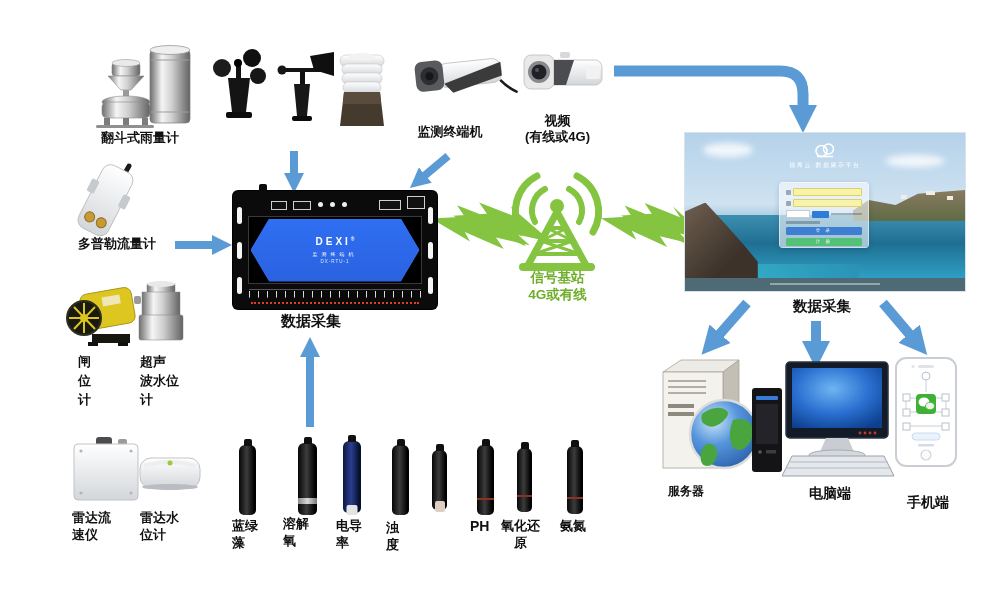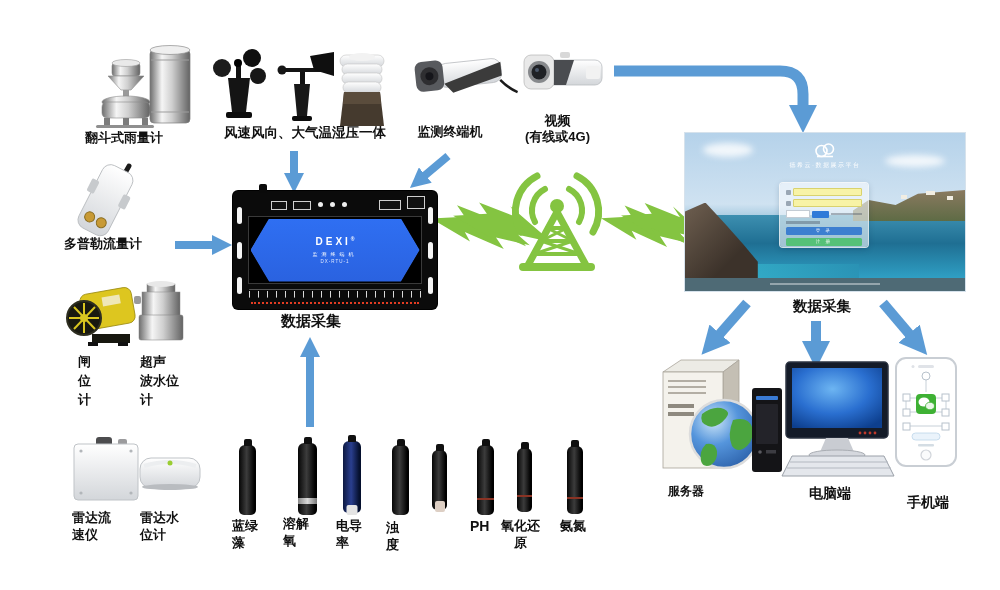--- a/index.html
+++ b/index.html
@@ -403,34 +403,31 @@
 
 <div class="probe" style="left:239px;top:445px;width:17px;height:70px"></div>
 <div class="probe silver" style="left:298px;top:443px;width:19px;height:72px"></div>
 <div class="probe blue" style="left:343px;top:441px;width:18px;height:72px"></div>
 <div class="probe" style="left:392px;top:445px;width:17px;height:70px"></div>
 <div class="probe beige" style="left:432px;top:450px;width:15px;height:60px"></div>
 <div class="probe ring" style="left:477px;top:445px;width:17px;height:70px"></div>
 <div class="probe ring" style="left:517px;top:448px;width:15px;height:64px"></div>
 <div class="probe ring" style="left:567px;top:446px;width:16px;height:68px"></div>
 
-<div class="lbl c" style="left:74px;top:130px;width:100px">
+<div class="lbl c" style="left:90px;top:130px;width:100px">
       <span>翻斗式雨量计</span>
-    </div>
-<div class="lbl c" style="left:200px;top:125px;width:210px;font-size:13.5px">
-      <span>风速风向、大气温湿压一体</span>
     </div>
 <div class="lbl c" style="left:410px;top:124px;width:80px">
       <span>监测终端机</span>
     </div>
 <div class="lbl c" style="left:515px;top:113px;width:85px">
   <span>视频</span>
   <span>(有线或4G)</span>
 </div>
-<div class="lbl c" style="left:48px;top:236px;width:110px">
+<div class="lbl c" style="left:62px;top:236px;width:110px">
       <span>多普勒流量计</span>
     </div>
 <div class="lbl c" style="left:256px;top:312px;width:110px;font-size:15px">
       <span>数据采集</span>
     </div>
 
 <div class="lbl" style="left:78px;top:353px;line-height:1.45">
   <span>闸</span>
   <span>位</span>
   <span>计</span>
@@ -469,20 +466,24 @@
   <span>PH</span>
 </div>
 <div class="lbl" style="left:501px;top:518px;line-height:1.3">
   <span>氧化还</span>
   <span style="padding-left:13px">原</span>
 </div>
 <div class="lbl" style="left:560px;top:518px">
   <span>氨氮</span>
 </div>
 
+<div class="lbl c green-lbl" style="left:505px;top:270px;width:105px;font-size:13.5px;line-height:1.25">
+  <span>信号基站</span>
+  <span>4G或有线</span>
+</div>
 
 <div class="lbl c" style="left:768px;top:298px;width:108px;font-size:14.5px">
       <span>数据采集</span>
     </div>
 <div class="lbl c" style="left:650px;top:484px;width:72px;font-size:12px">
       <span>服务器</span>
     </div>
 <div class="lbl c" style="left:794px;top:485px;width:72px;font-size:14px">
       <span>电脑端</span>
     </div>

